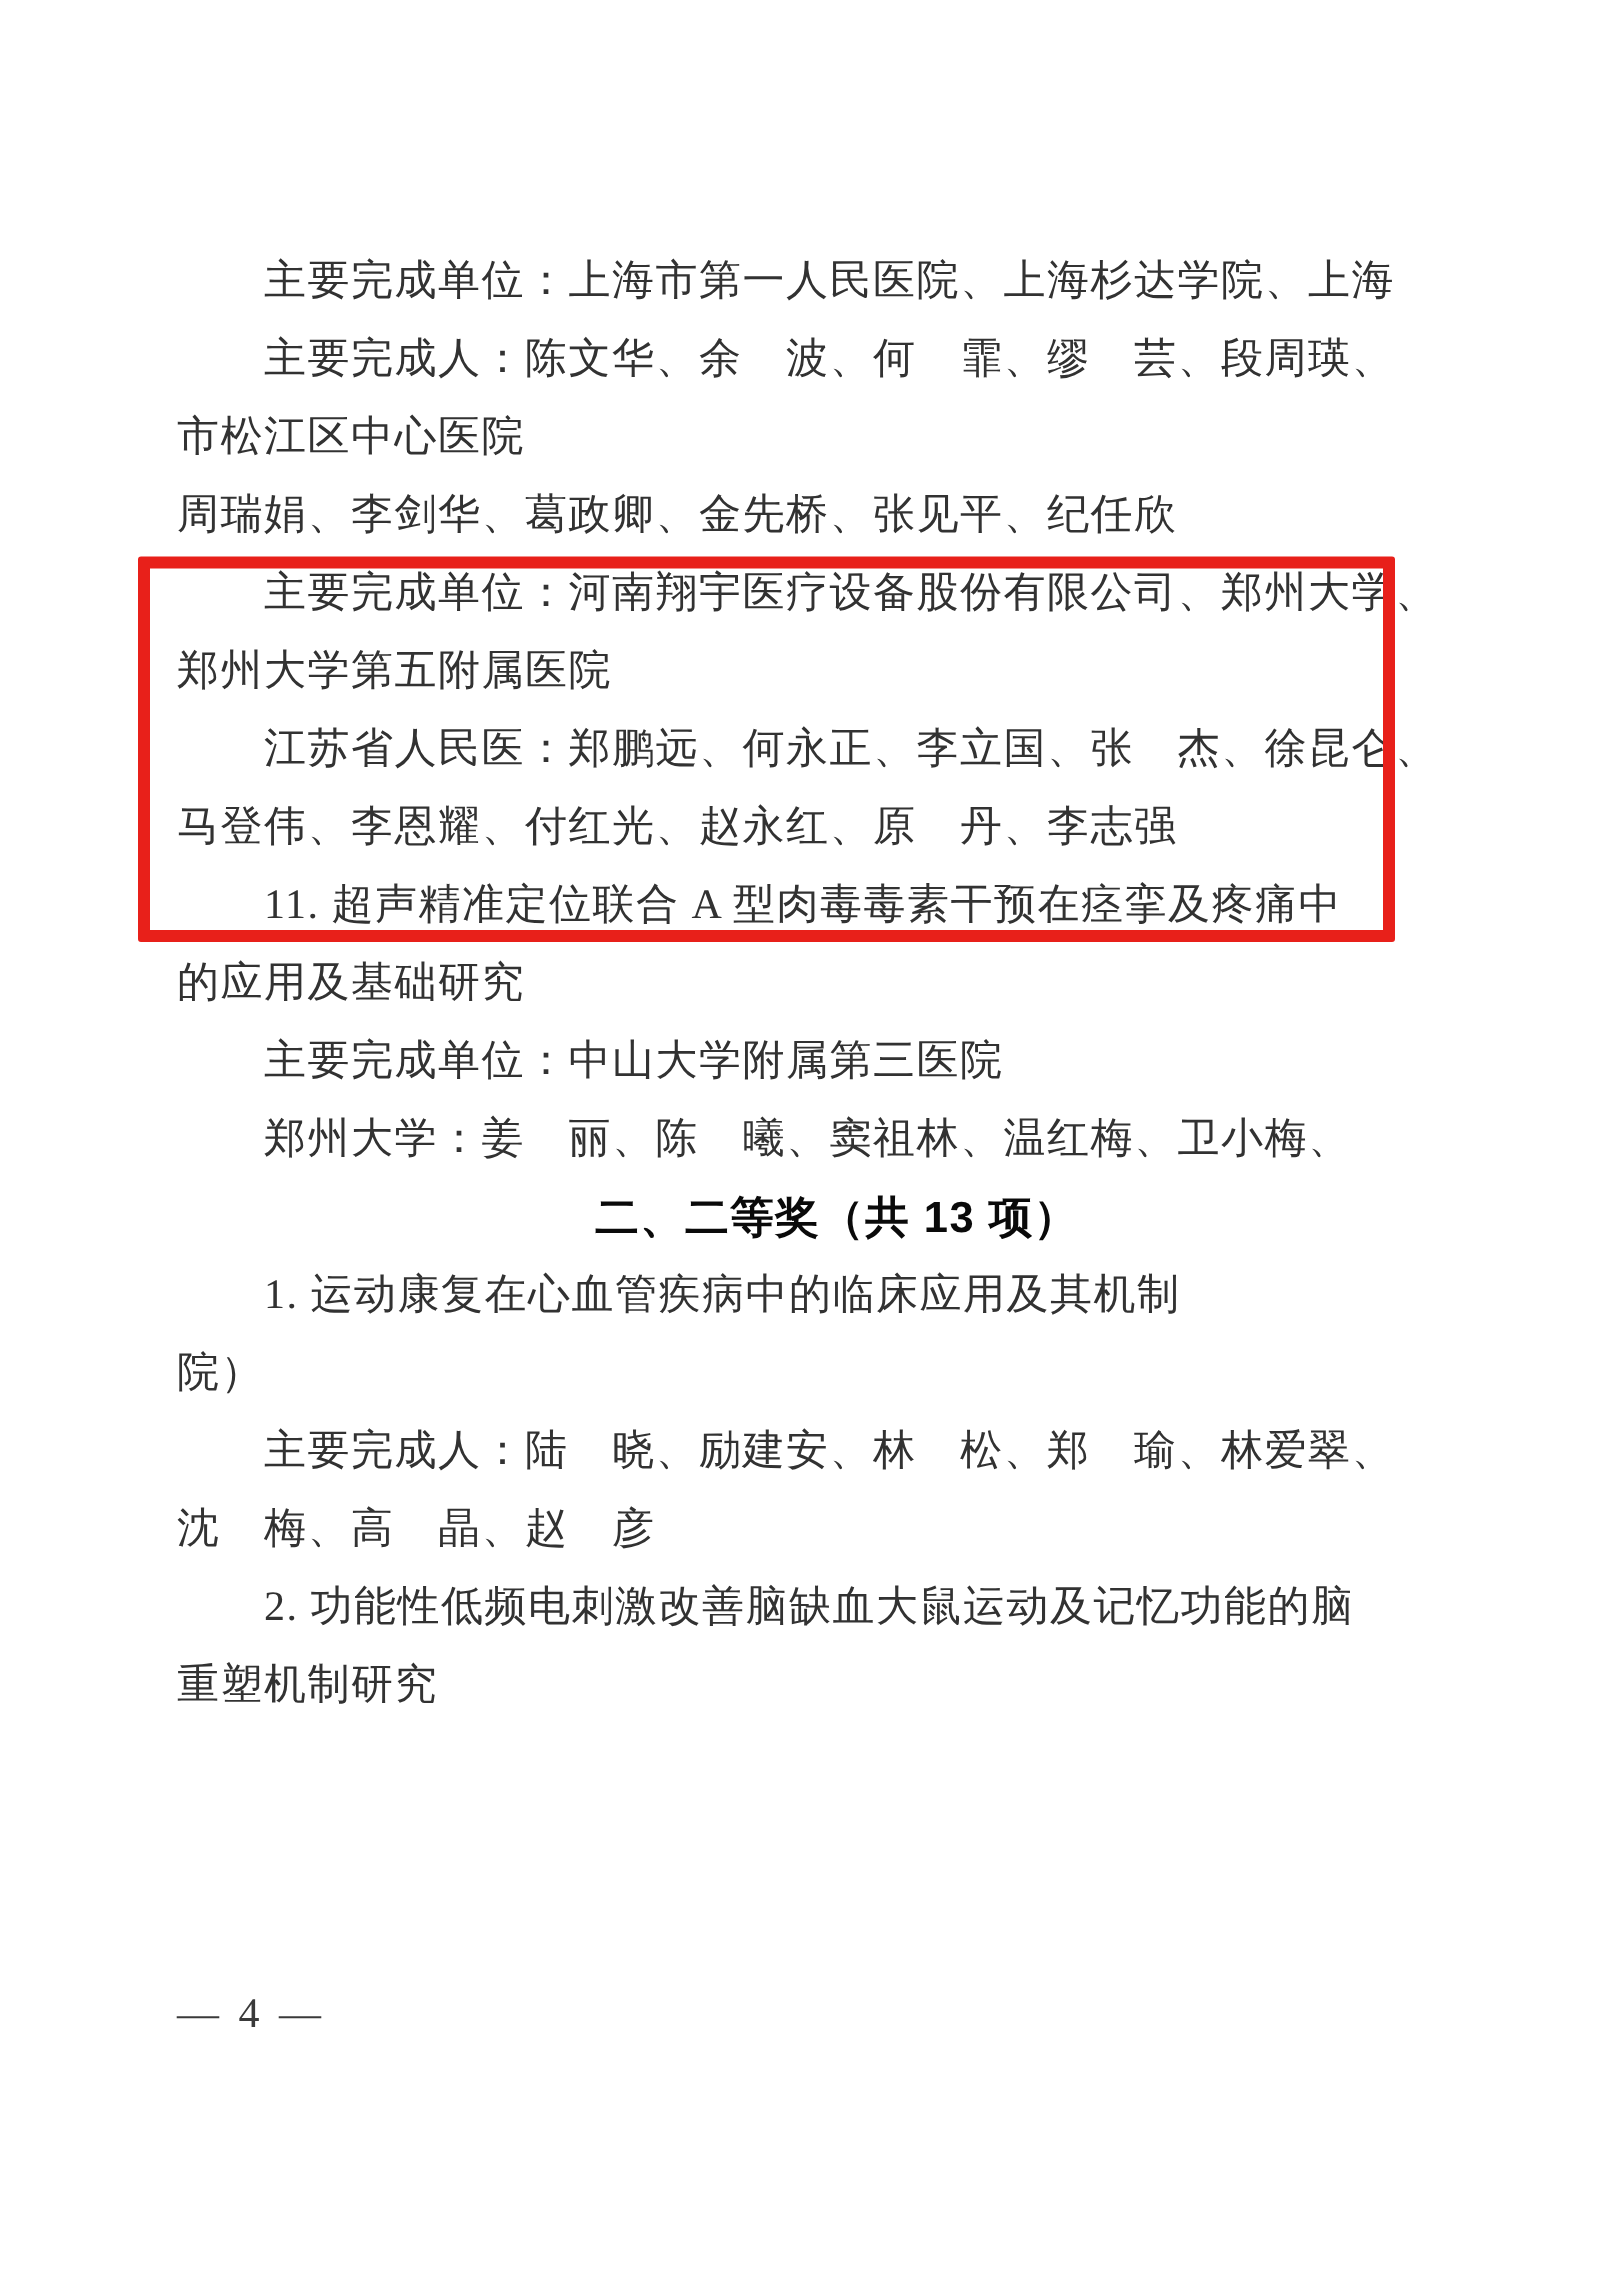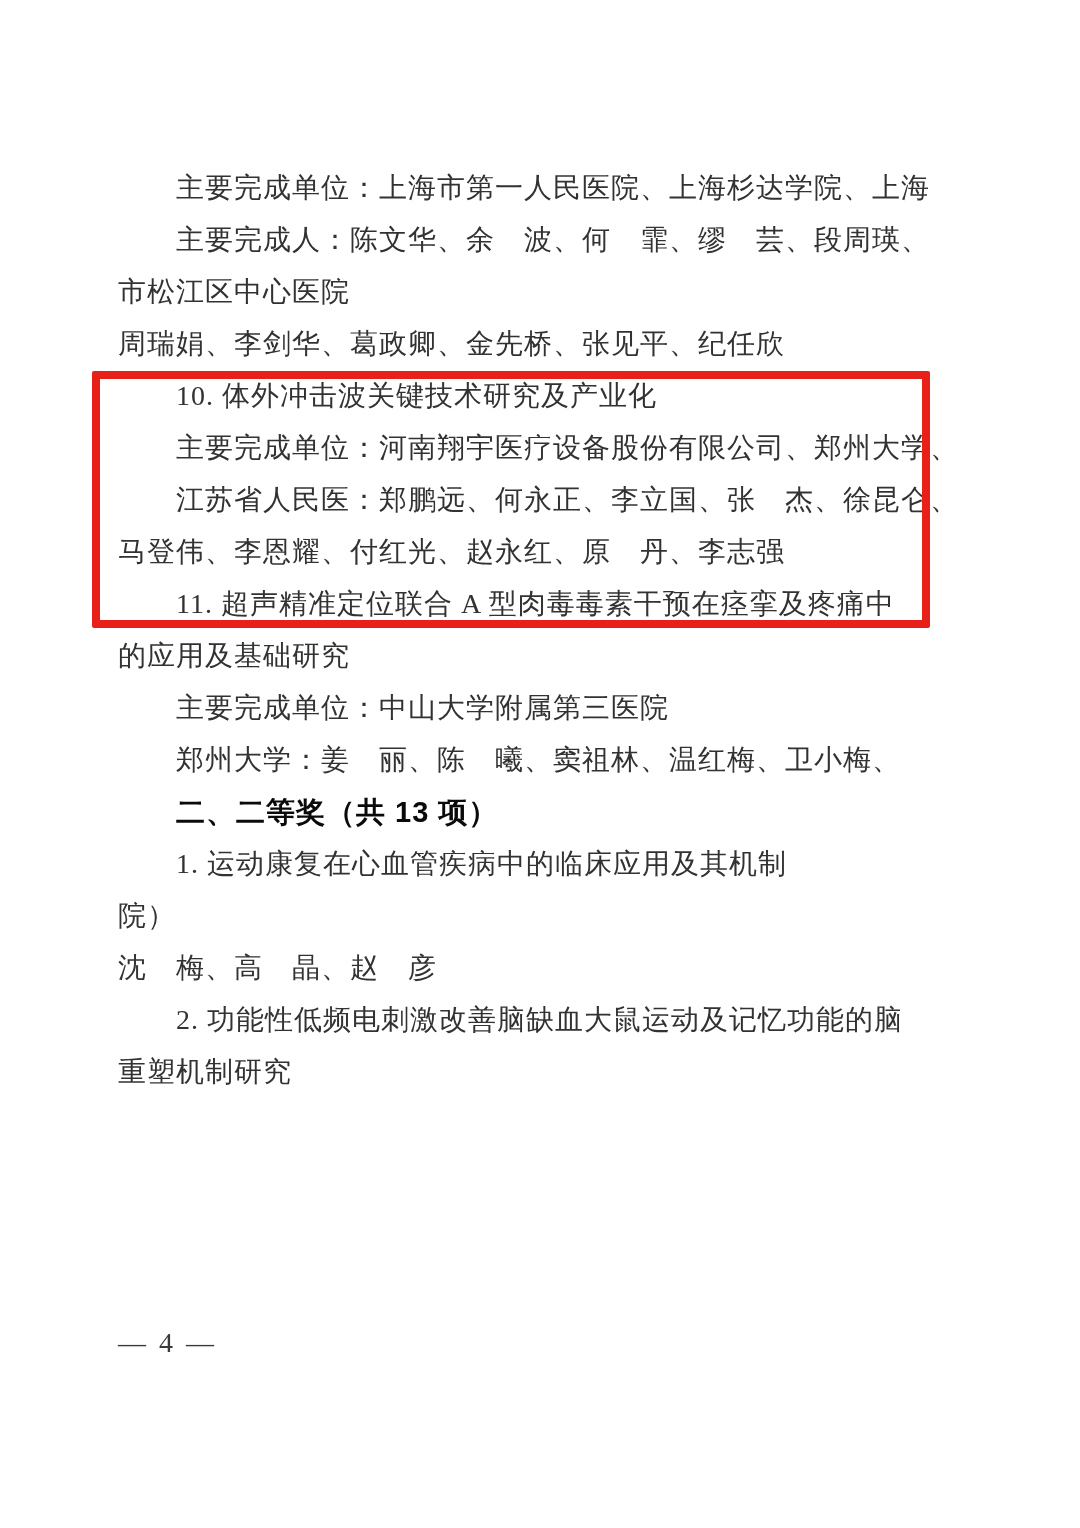--- a/index.html
+++ b/index.html
@@ -30,20 +30,21 @@
     height: 52px;
     line-height: 52px;
     white-space: nowrap;
   }
   .indent { text-indent: 58px; }
   .heading-line {
     font-family: "Liberation Sans", "DejaVu Sans", sans-serif;
     font-weight: 700;
     color: #0a0a0a;
     font-size: 29px;
+    text-align: center;
   }
   .highlight-box {
     position: absolute;
     left: 92px;
     top: 371px;
     width: 838px;
     height: 257px;
     border: 8px solid #e8201a;
     border-radius: 2px;
     pointer-events: none;
@@ -68,38 +69,39 @@
   <main class="content">
 
     <section>
       <div class="line indent">主要完成单位：上海市第一人民医院、上海杉达学院、上海</div>
       <div class="line indent">主要完成人：陈文华、余　波、何　霏、缪　芸、段周瑛、</div>
       <div class="line">市松江区中心医院</div>
       <div class="line">周瑞娟、李剑华、葛政卿、金先桥、张见平、纪任欣</div>
     </section>
 
     <section>
-      <div class="line indent">10. 体外冲击波关键技术研究及产业化</div>
       <div class="line indent">主要完成单位：河南翔宇医疗设备股份有限公司、郑州大学、</div>
+      <div class="line">郑州大学第五附属医院</div>
       <div class="line indent">江苏省人民医：郑鹏远、何永正、李立国、张　杰、徐昆仑、</div>
       <div class="line">马登伟、李恩耀、付红光、赵永红、原　丹、李志强</div>
     </section>
 
     <section>
       <div class="line indent">11. 超声精准定位联合 A 型肉毒毒素干预在痉挛及疼痛中</div>
       <div class="line">的应用及基础研究</div>
       <div class="line indent">主要完成单位：中山大学附属第三医院</div>
       <div class="line indent">郑州大学：姜　丽、陈　曦、窦祖林、温红梅、卫小梅、</div>
     </section>
 
     <h2 class="line indent heading-line">二、二等奖（共 13 项）</h2>
 
     <section>
       <div class="line indent">1. 运动康复在心血管疾病中的临床应用及其机制</div>
       <div class="line">院）</div>
+      <div class="line indent">主要完成人：陆　晓、励建安、林　松、郑　瑜、林爱翠、</div>
       <div class="line">沈　梅、高　晶、赵　彦</div>
     </section>
 
     <section>
       <div class="line indent">2. 功能性低频电刺激改善脑缺血大鼠运动及记忆功能的脑</div>
       <div class="line">重塑机制研究</div>
     </section>
 
   </main>
 

